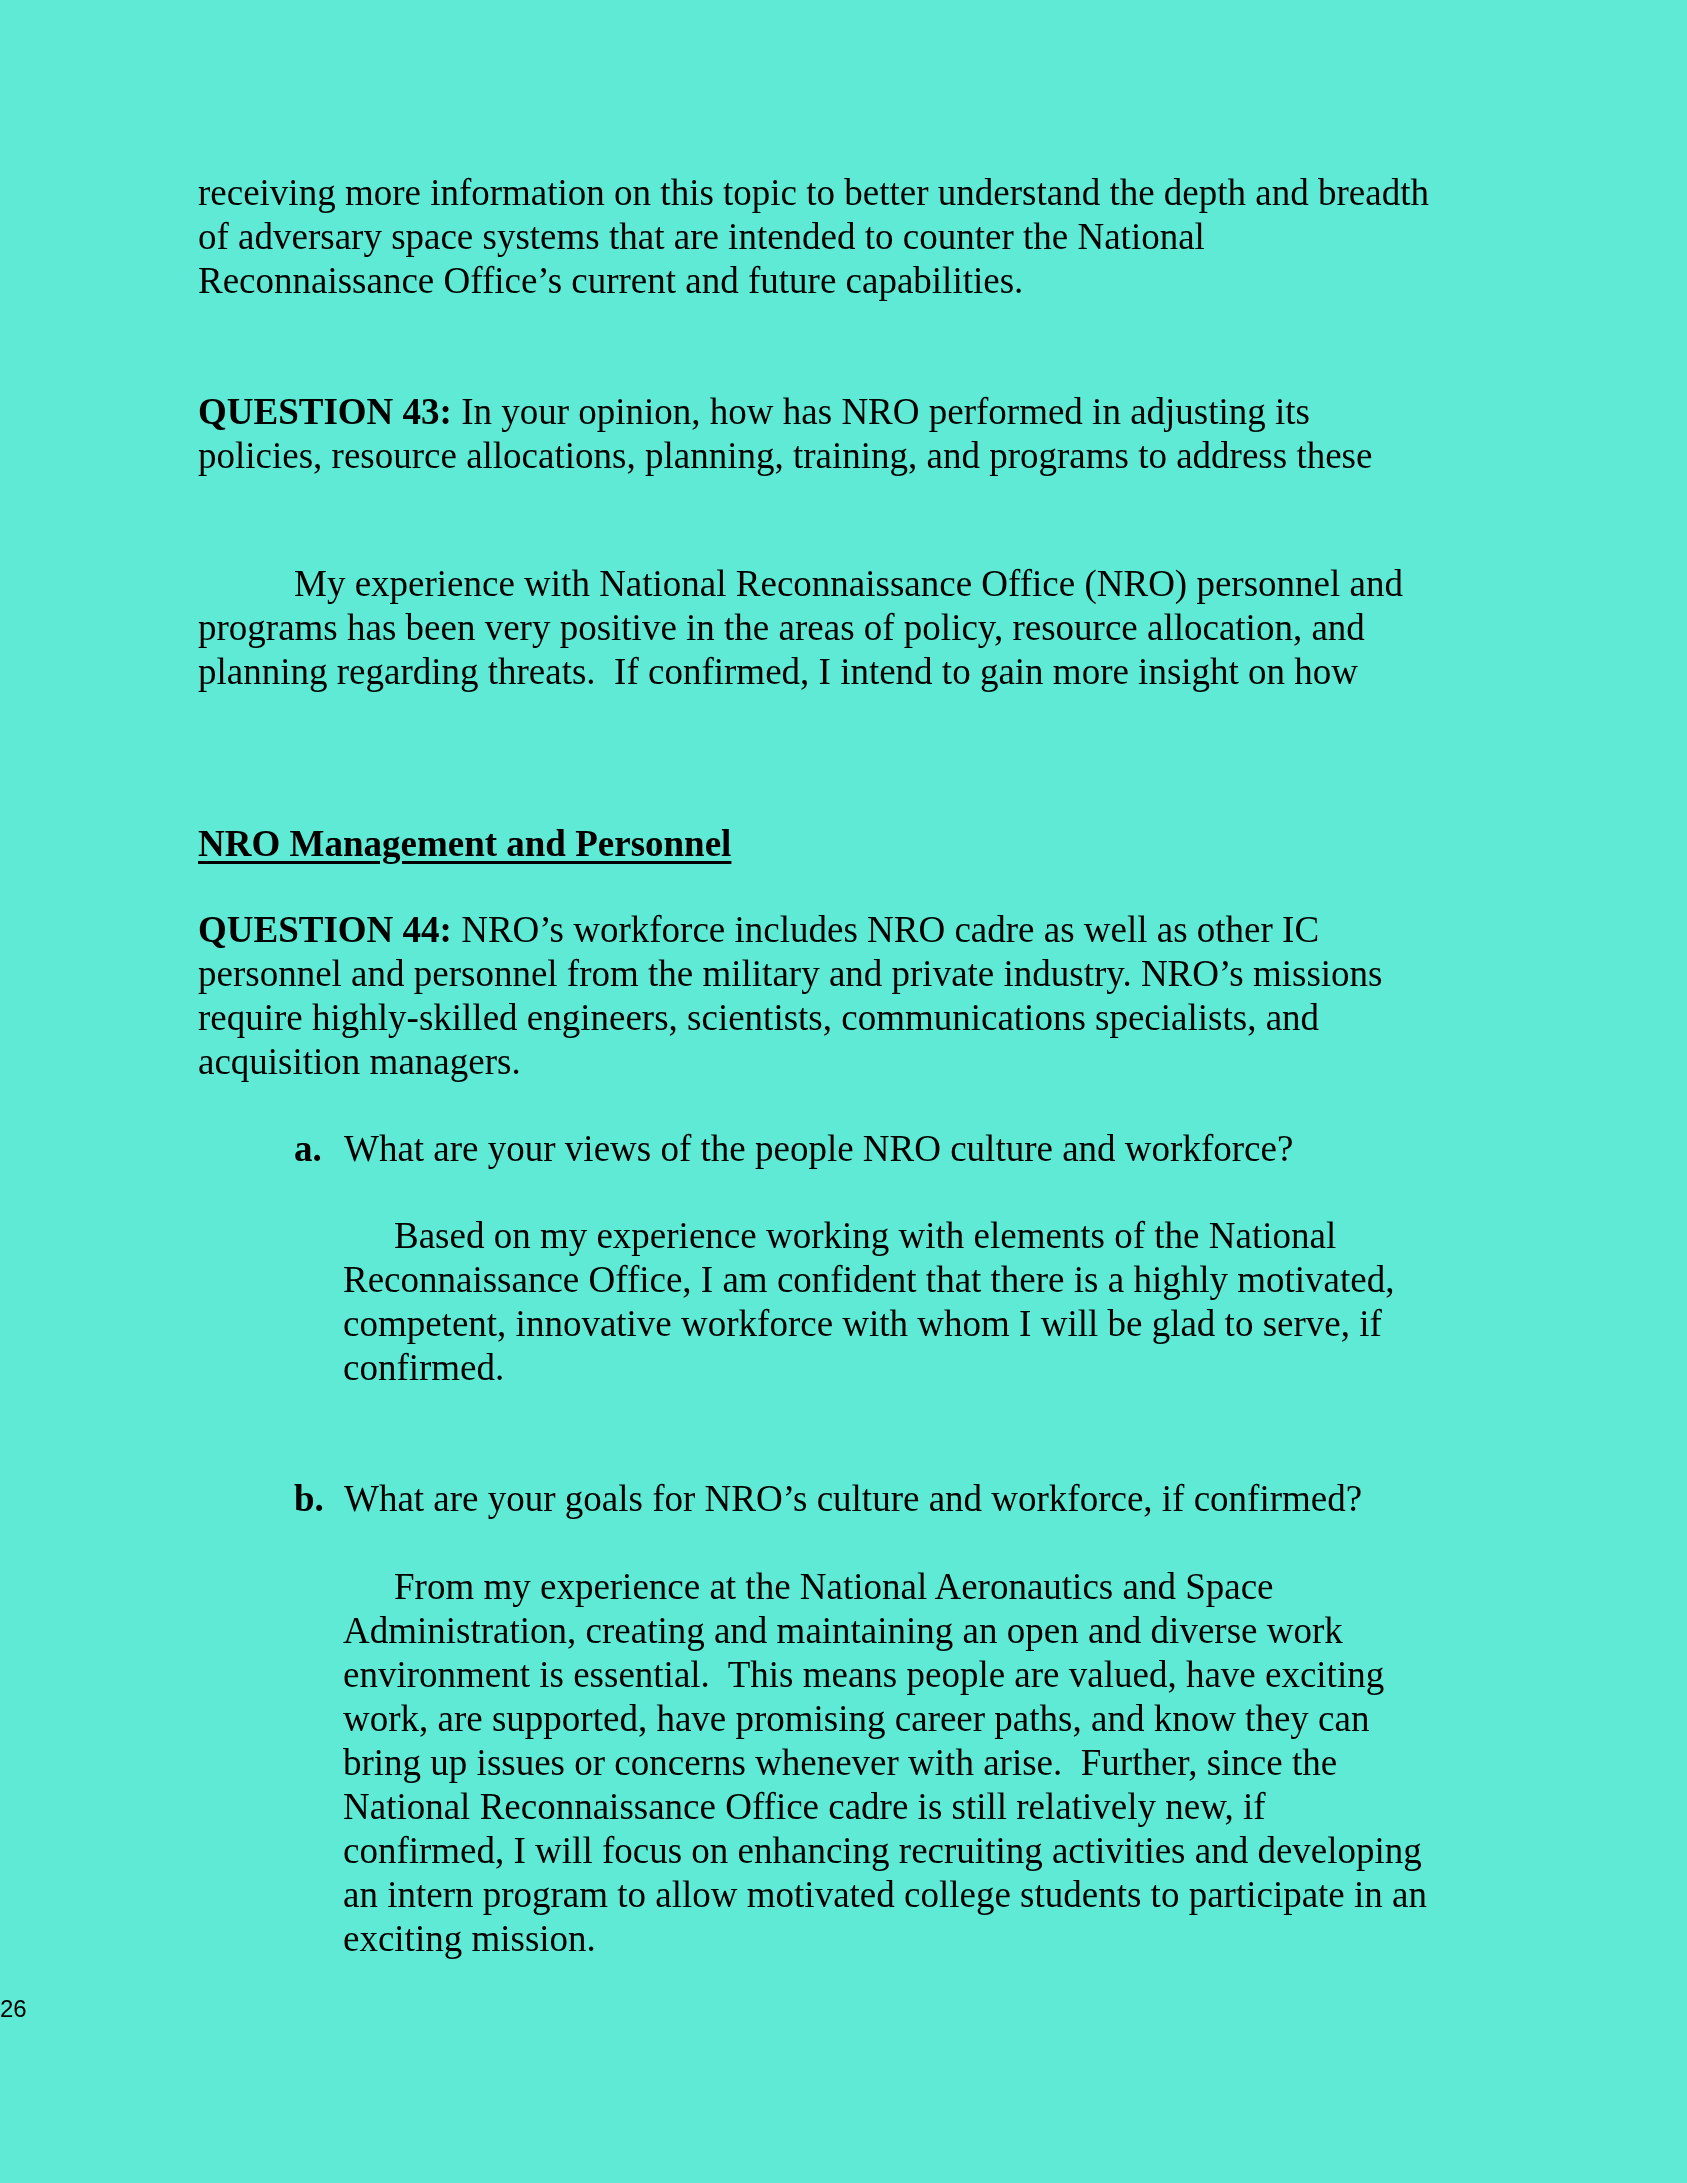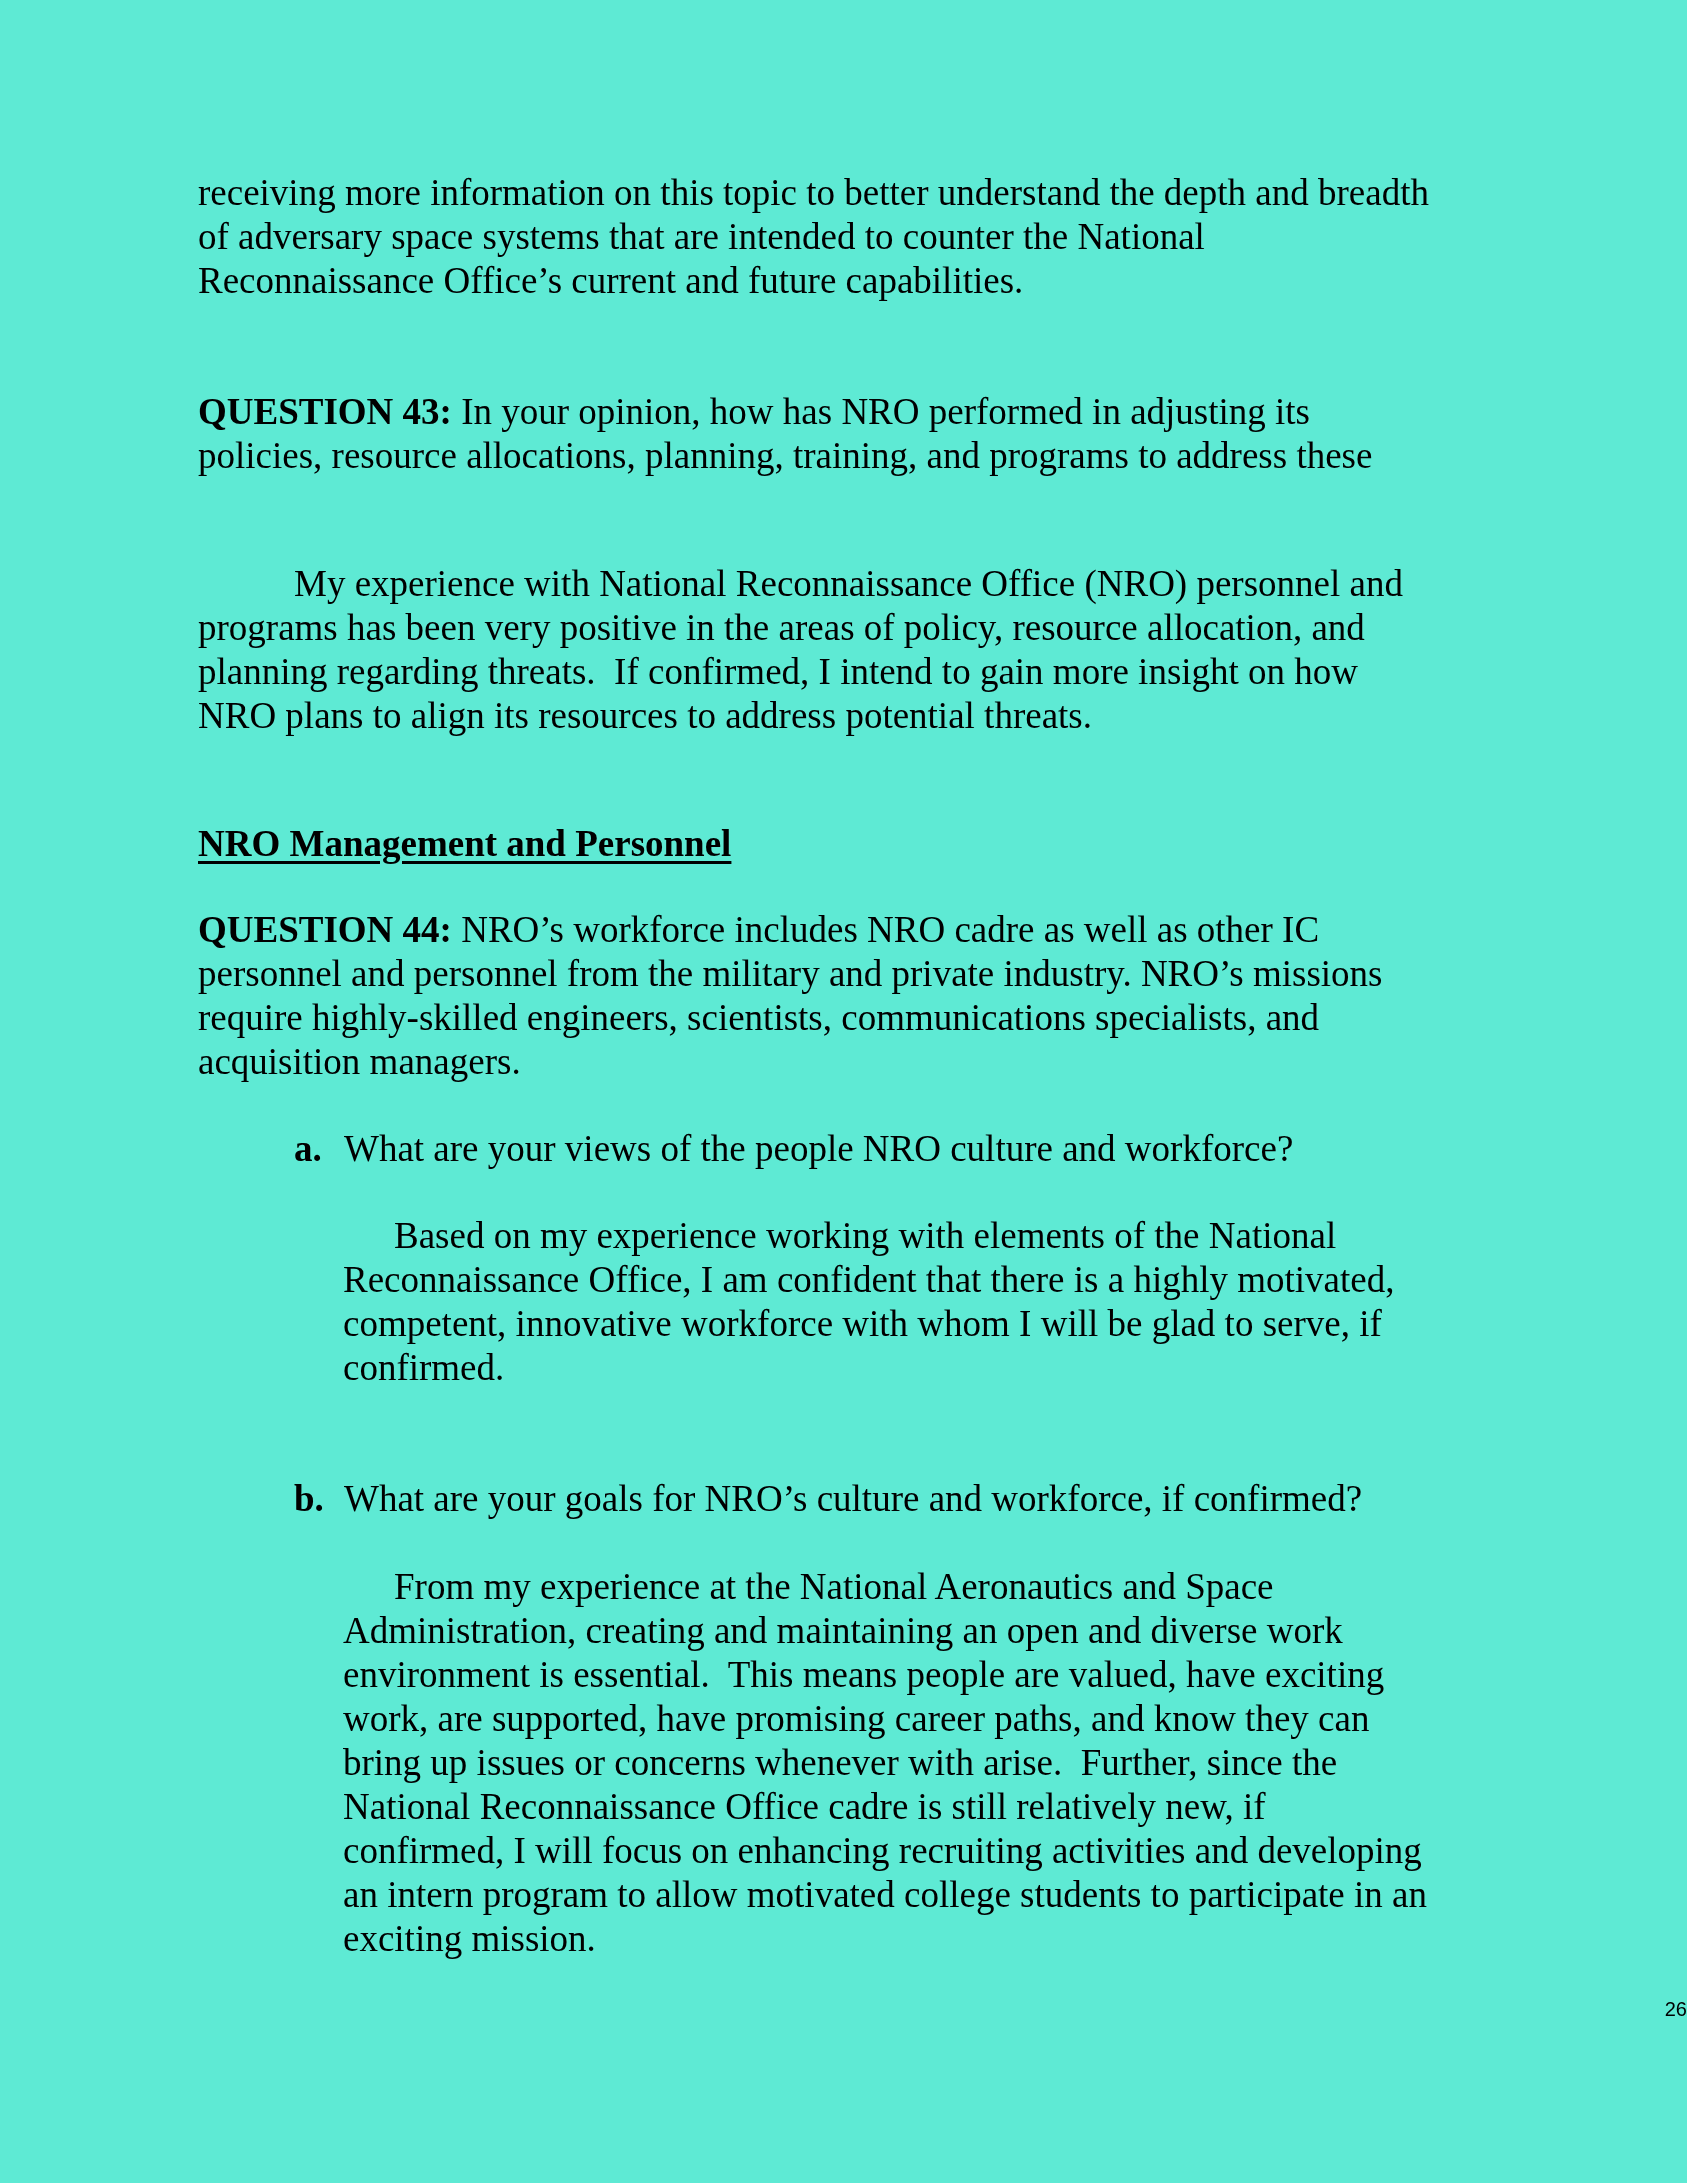--- a/index.html
+++ b/index.html
@@ -5,21 +5,21 @@
   html, body { margin:0; padding:0; background:#ffffff; }
   body { width:1687px; height:2183px; position:relative; overflow:hidden; }
   .page { position:absolute; left:0; top:0; width:1687px; height:2183px; background:#5eead4; color:#000;
           font-family:"Liberation Serif","DejaVu Serif",serif; font-size:37px; line-height:44px; }
   .blk { position:absolute; margin:0; }
   .lbl { font-weight:bold; }
   .heading { font-weight:bold; text-decoration:underline; text-decoration-thickness:3.3px; text-underline-offset:5.3px; }
   .item { position:absolute; }
   .item .marker { position:absolute; left:0; top:0; font-weight:bold; }
   .item .text { position:absolute; left:50px; top:0; white-space:nowrap; }
-  .pagenum { position:absolute; left:0; width:1687px; text-align:right; font-family:"Liberation Sans","DejaVu Sans",sans-serif; font-size:20px; line-height:32px; }
+  .pagenum { position:absolute; left:0; width:1687px; text-align:left; font-family:"Liberation Sans","DejaVu Sans",sans-serif; font-size:24px; line-height:32px; }
 </style>
 </head>
 <body>
 
 <div class="page">
 
   <div class="blk" style="left:198px; top:171px; width:1290px;">
     <div>receiving more information on this topic to better understand the depth and breadth</div>
     <div>of adversary space systems that are intended to counter the National</div>
     <div>Reconnaissance Office’s current and future capabilities.</div>
@@ -27,21 +27,20 @@
 
   <div class="blk" style="left:198px; top:390px; width:1290px;">
     <div><span class="lbl">QUESTION 43:</span><span style="white-space:pre;"> In your opinion, how has NRO performed in adjusting its</span></div>
     <div>policies, resource allocations, planning, training, and programs to address these</div>
   </div>
 
   <div class="blk" style="left:198px; top:562px; width:1290px;">
     <div style="padding-left:96px;">My experience with National Reconnaissance Office (NRO) personnel and</div>
     <div>programs has been very positive in the areas of policy, resource allocation, and</div>
     <div style="white-space:pre;">planning regarding threats.  If confirmed, I intend to gain more insight on how</div>
-    <div>NRO plans to align its resources to address potential threats.</div>
   </div>
 
   <div class="blk heading" style="left:198px; top:822px;">NRO Management and Personnel</div>
 
   <div class="blk" style="left:198px; top:908px; width:1290px;">
     <div><span class="lbl">QUESTION 44:</span><span style="white-space:pre;"> NRO’s workforce includes NRO cadre as well as other IC</span></div>
     <div>personnel and personnel from the military and private industry. NRO’s missions</div>
     <div>require highly-skilled engineers, scientists, communications specialists, and</div>
     <div>acquisition managers.</div>
   </div>

